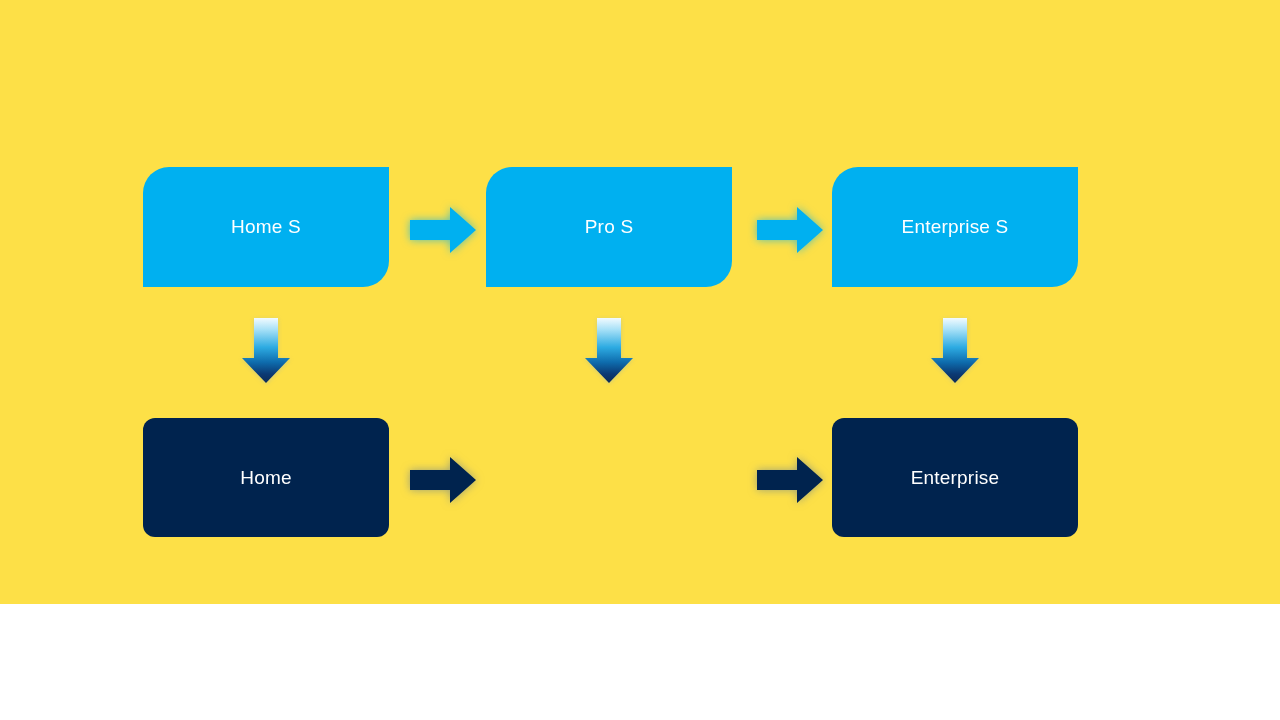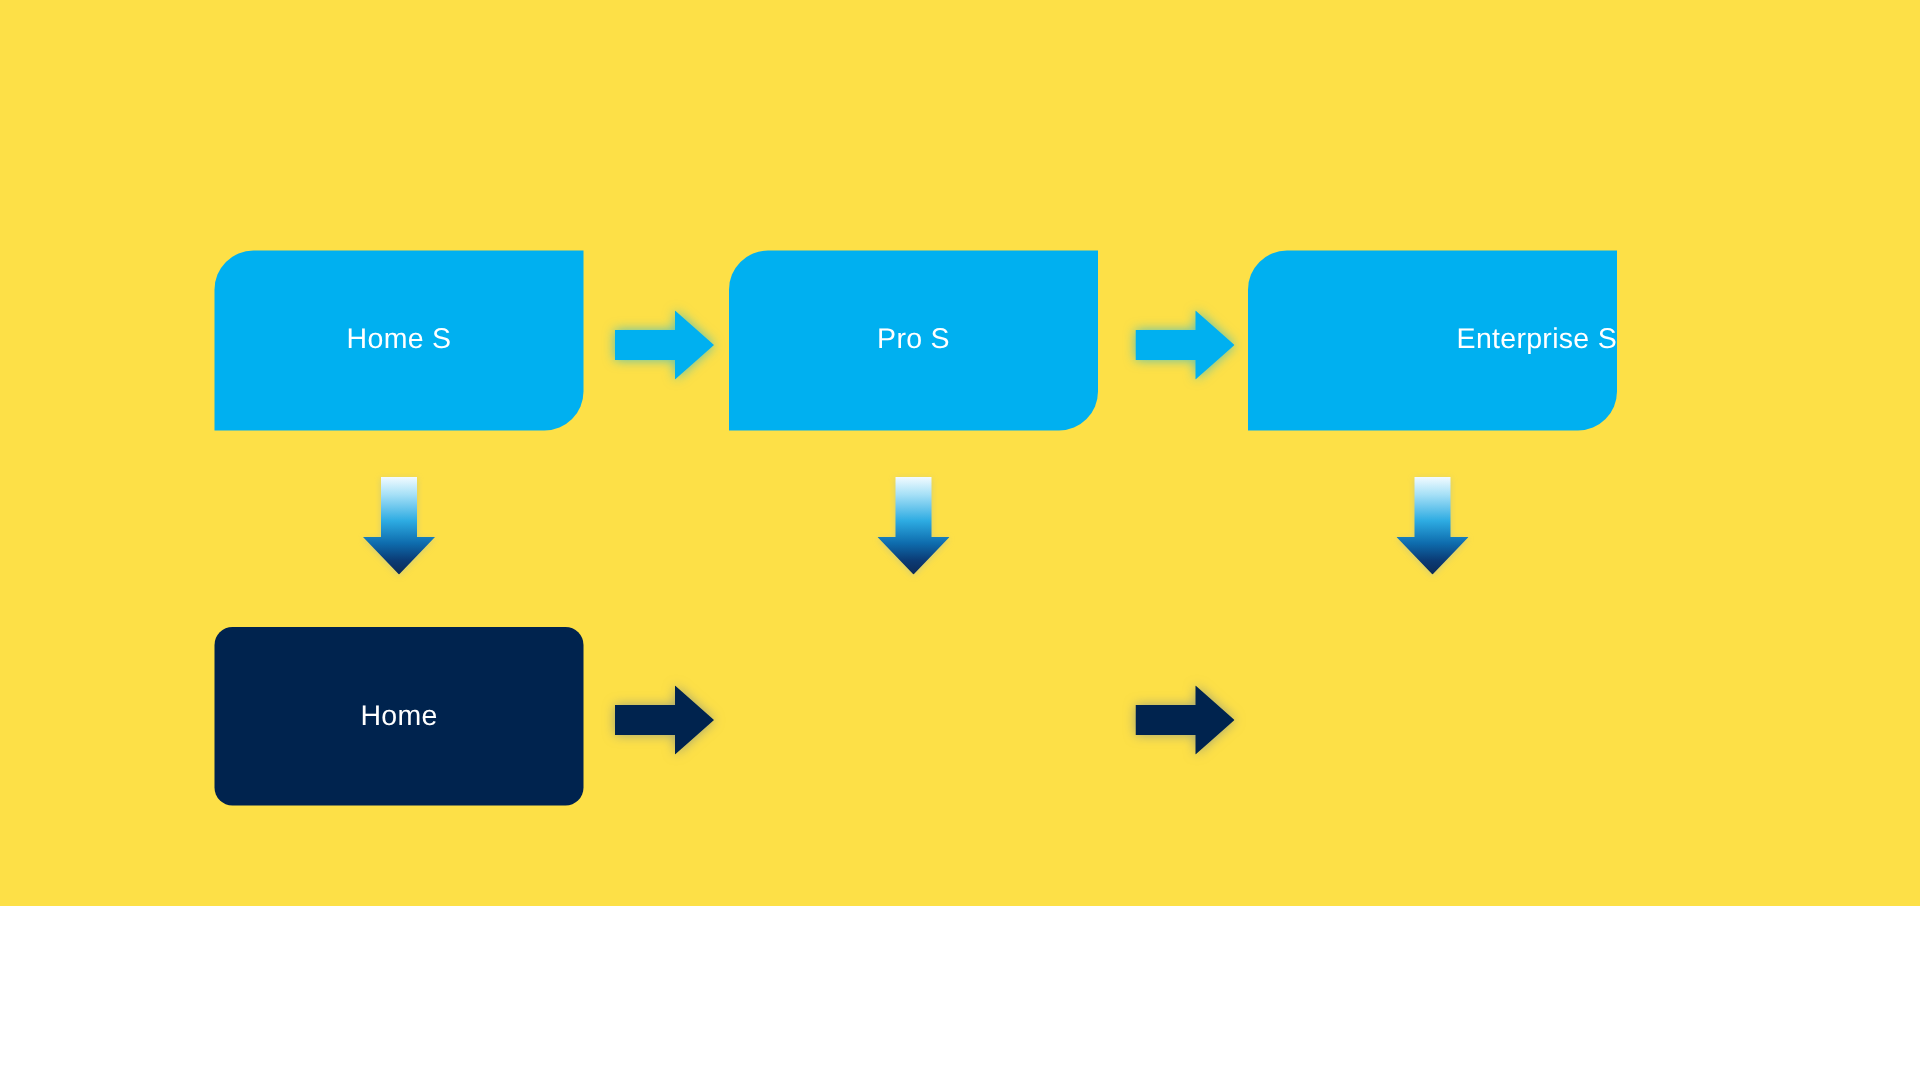--- a/index.html
+++ b/index.html
@@ -36,21 +36,21 @@
     border-radius: 26px 0 26px 0;
   }
   .bottom-row {
     top: 418px;
     height: 119px;
     background: #00234E;
     border-radius: 12px;
   }
   .c0 { left: 143px; }
   .c1 { left: 486px; }
-  .c2 { left: 832px; justify-content: flex-end; }
+  .c2 { left: 832px; }
 
   .h-arrow {
     position: absolute;
     width: 66px;
     height: 46px;
   }
   .h-top    { top: 207px; }
   .h-bottom { top: 457px; }
   .g0 { left: 410px; }
   .g1 { left: 757px; }
@@ -79,20 +79,23 @@
   </div>
   <div class="box top-row c1">
     <span class="box-label">Pro S</span>
   </div>
   <div class="box top-row c2">
     <span class="box-label">Enterprise S</span>
   </div>
 
   <div class="box bottom-row c0">
     <span class="box-label">Home</span>
+  </div>
+  <div class="box bottom-row c2">
+    <span class="box-label">Enterprise</span>
   </div>
 
   <svg class="h-arrow h-top g0 light" viewBox="0 0 66 46">
     <polygon points="0,13 40,13 40,0 66,23 40,46 40,33 0,33" fill="#00B0F0"></polygon>
   </svg>
   <svg class="h-arrow h-top g1 light" viewBox="0 0 66 46">
     <polygon points="0,13 40,13 40,0 66,23 40,46 40,33 0,33" fill="#00B0F0"></polygon>
   </svg>
 
   <svg class="h-arrow h-bottom g0 dark" viewBox="0 0 66 46">

